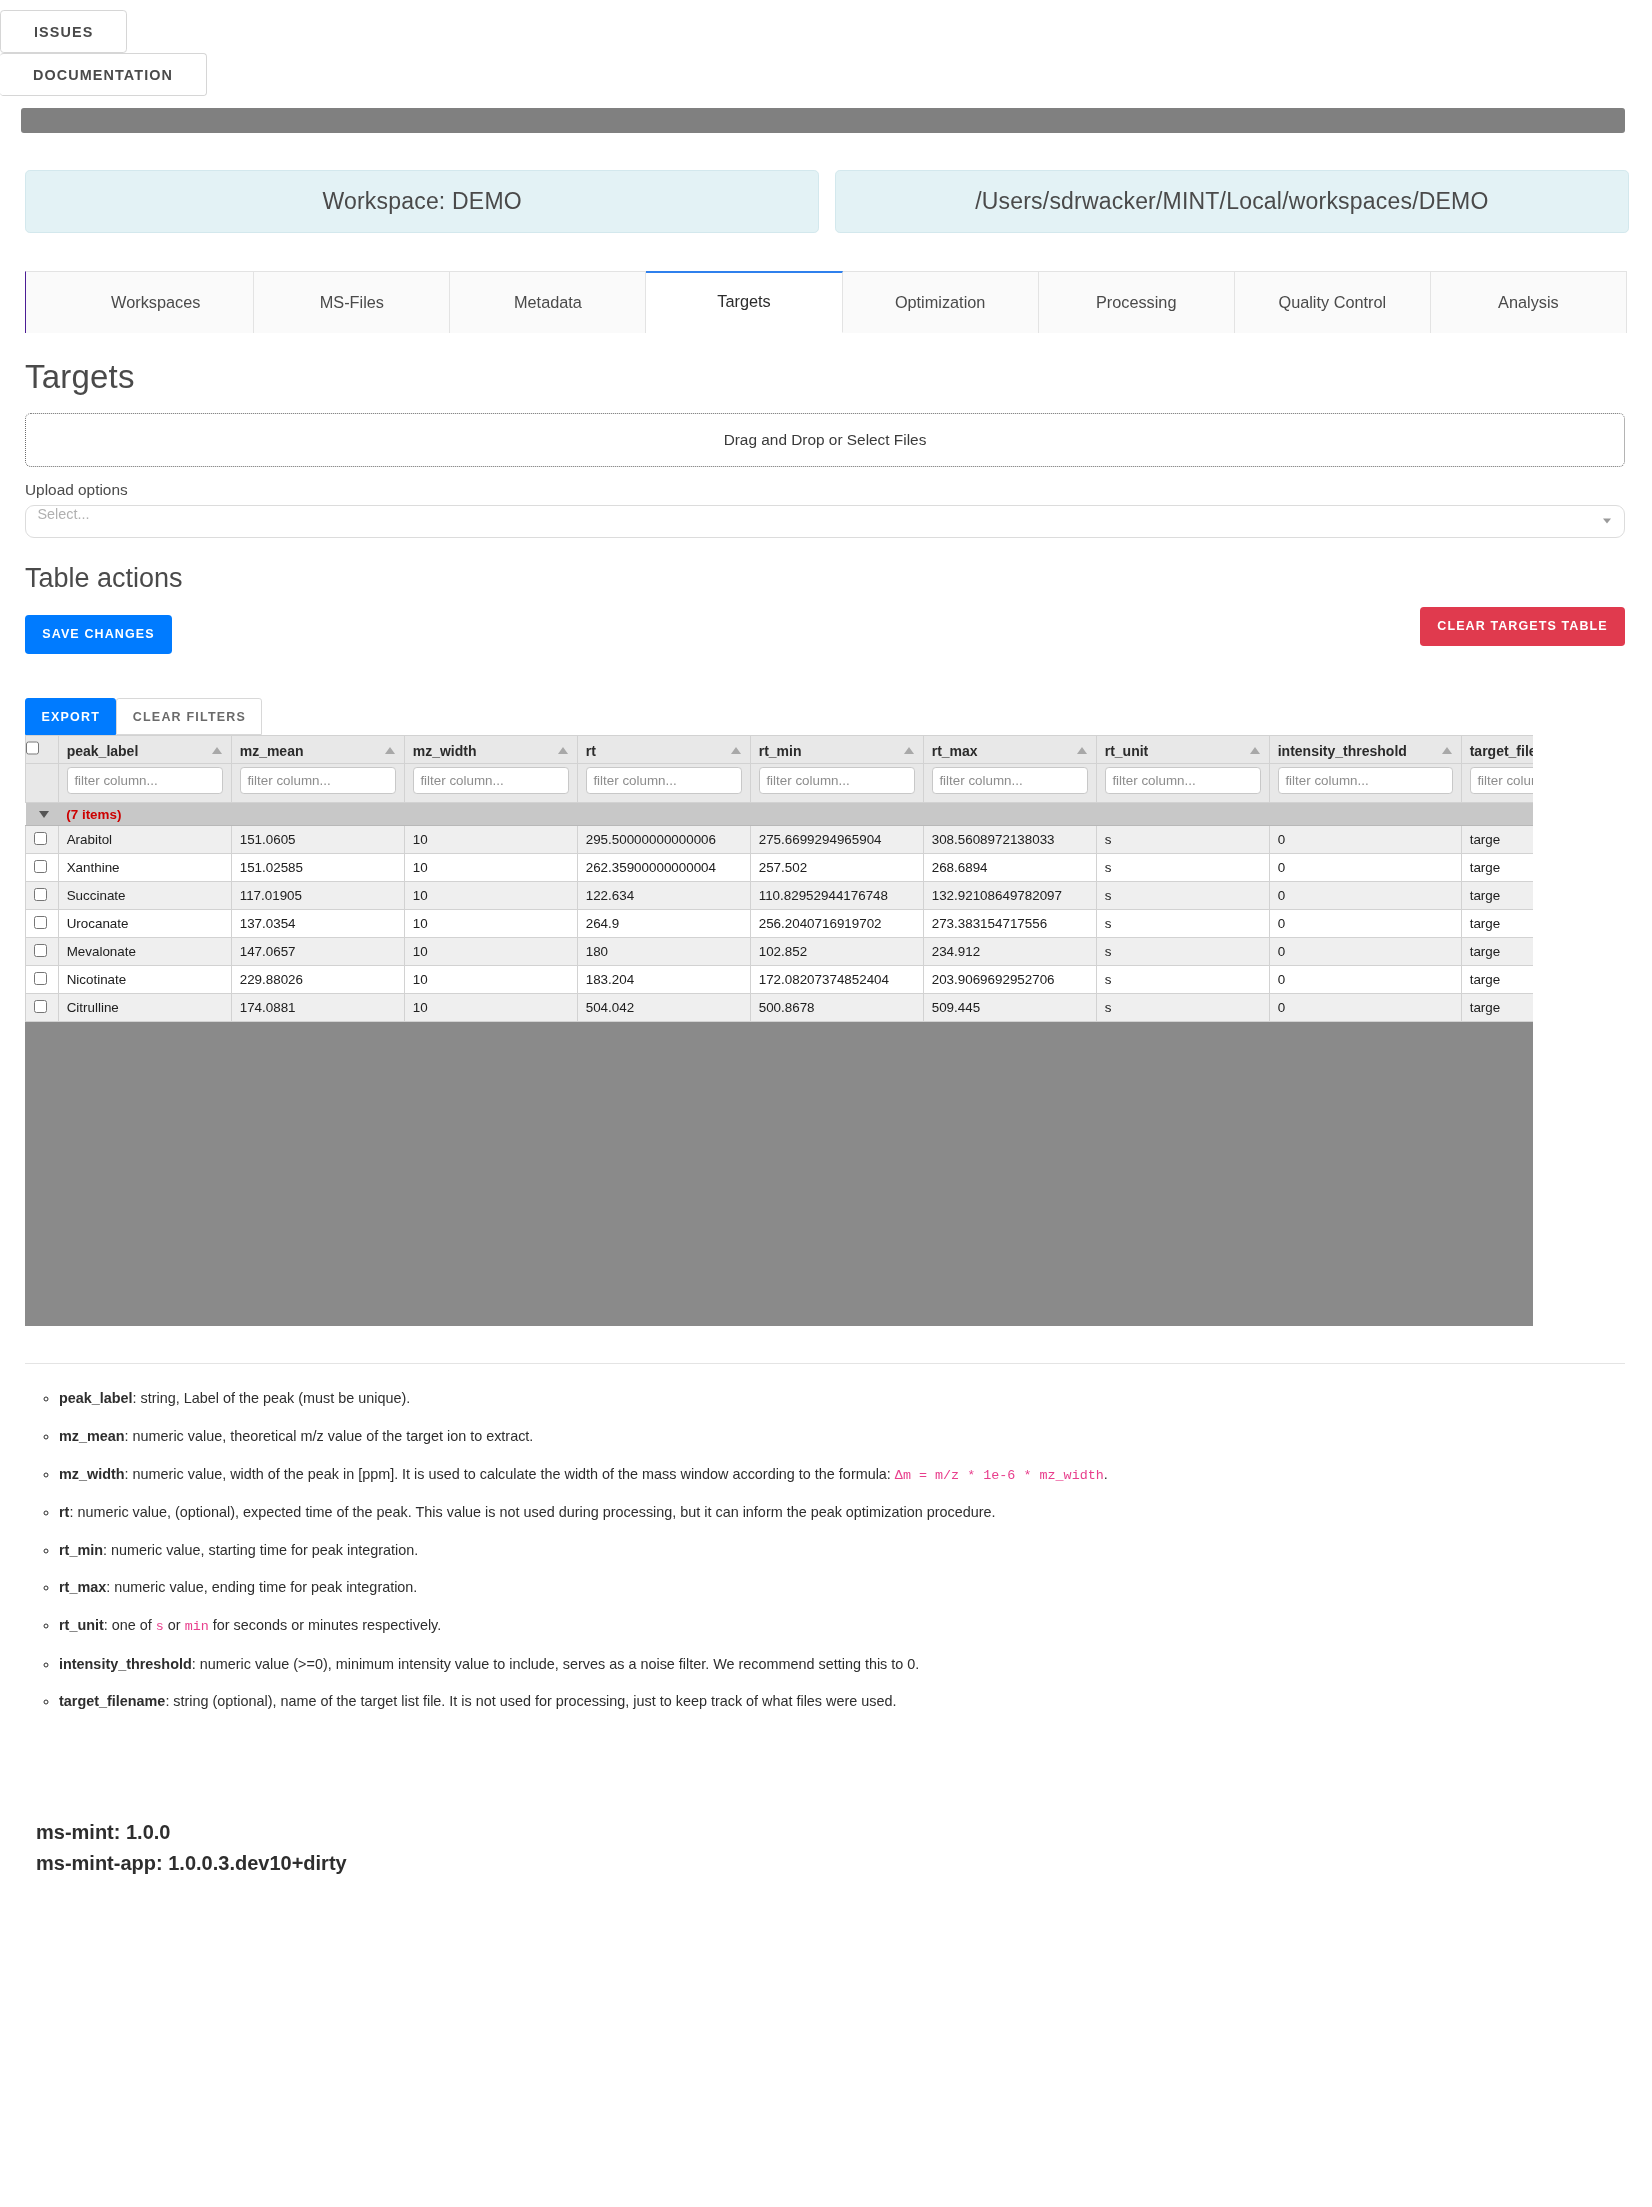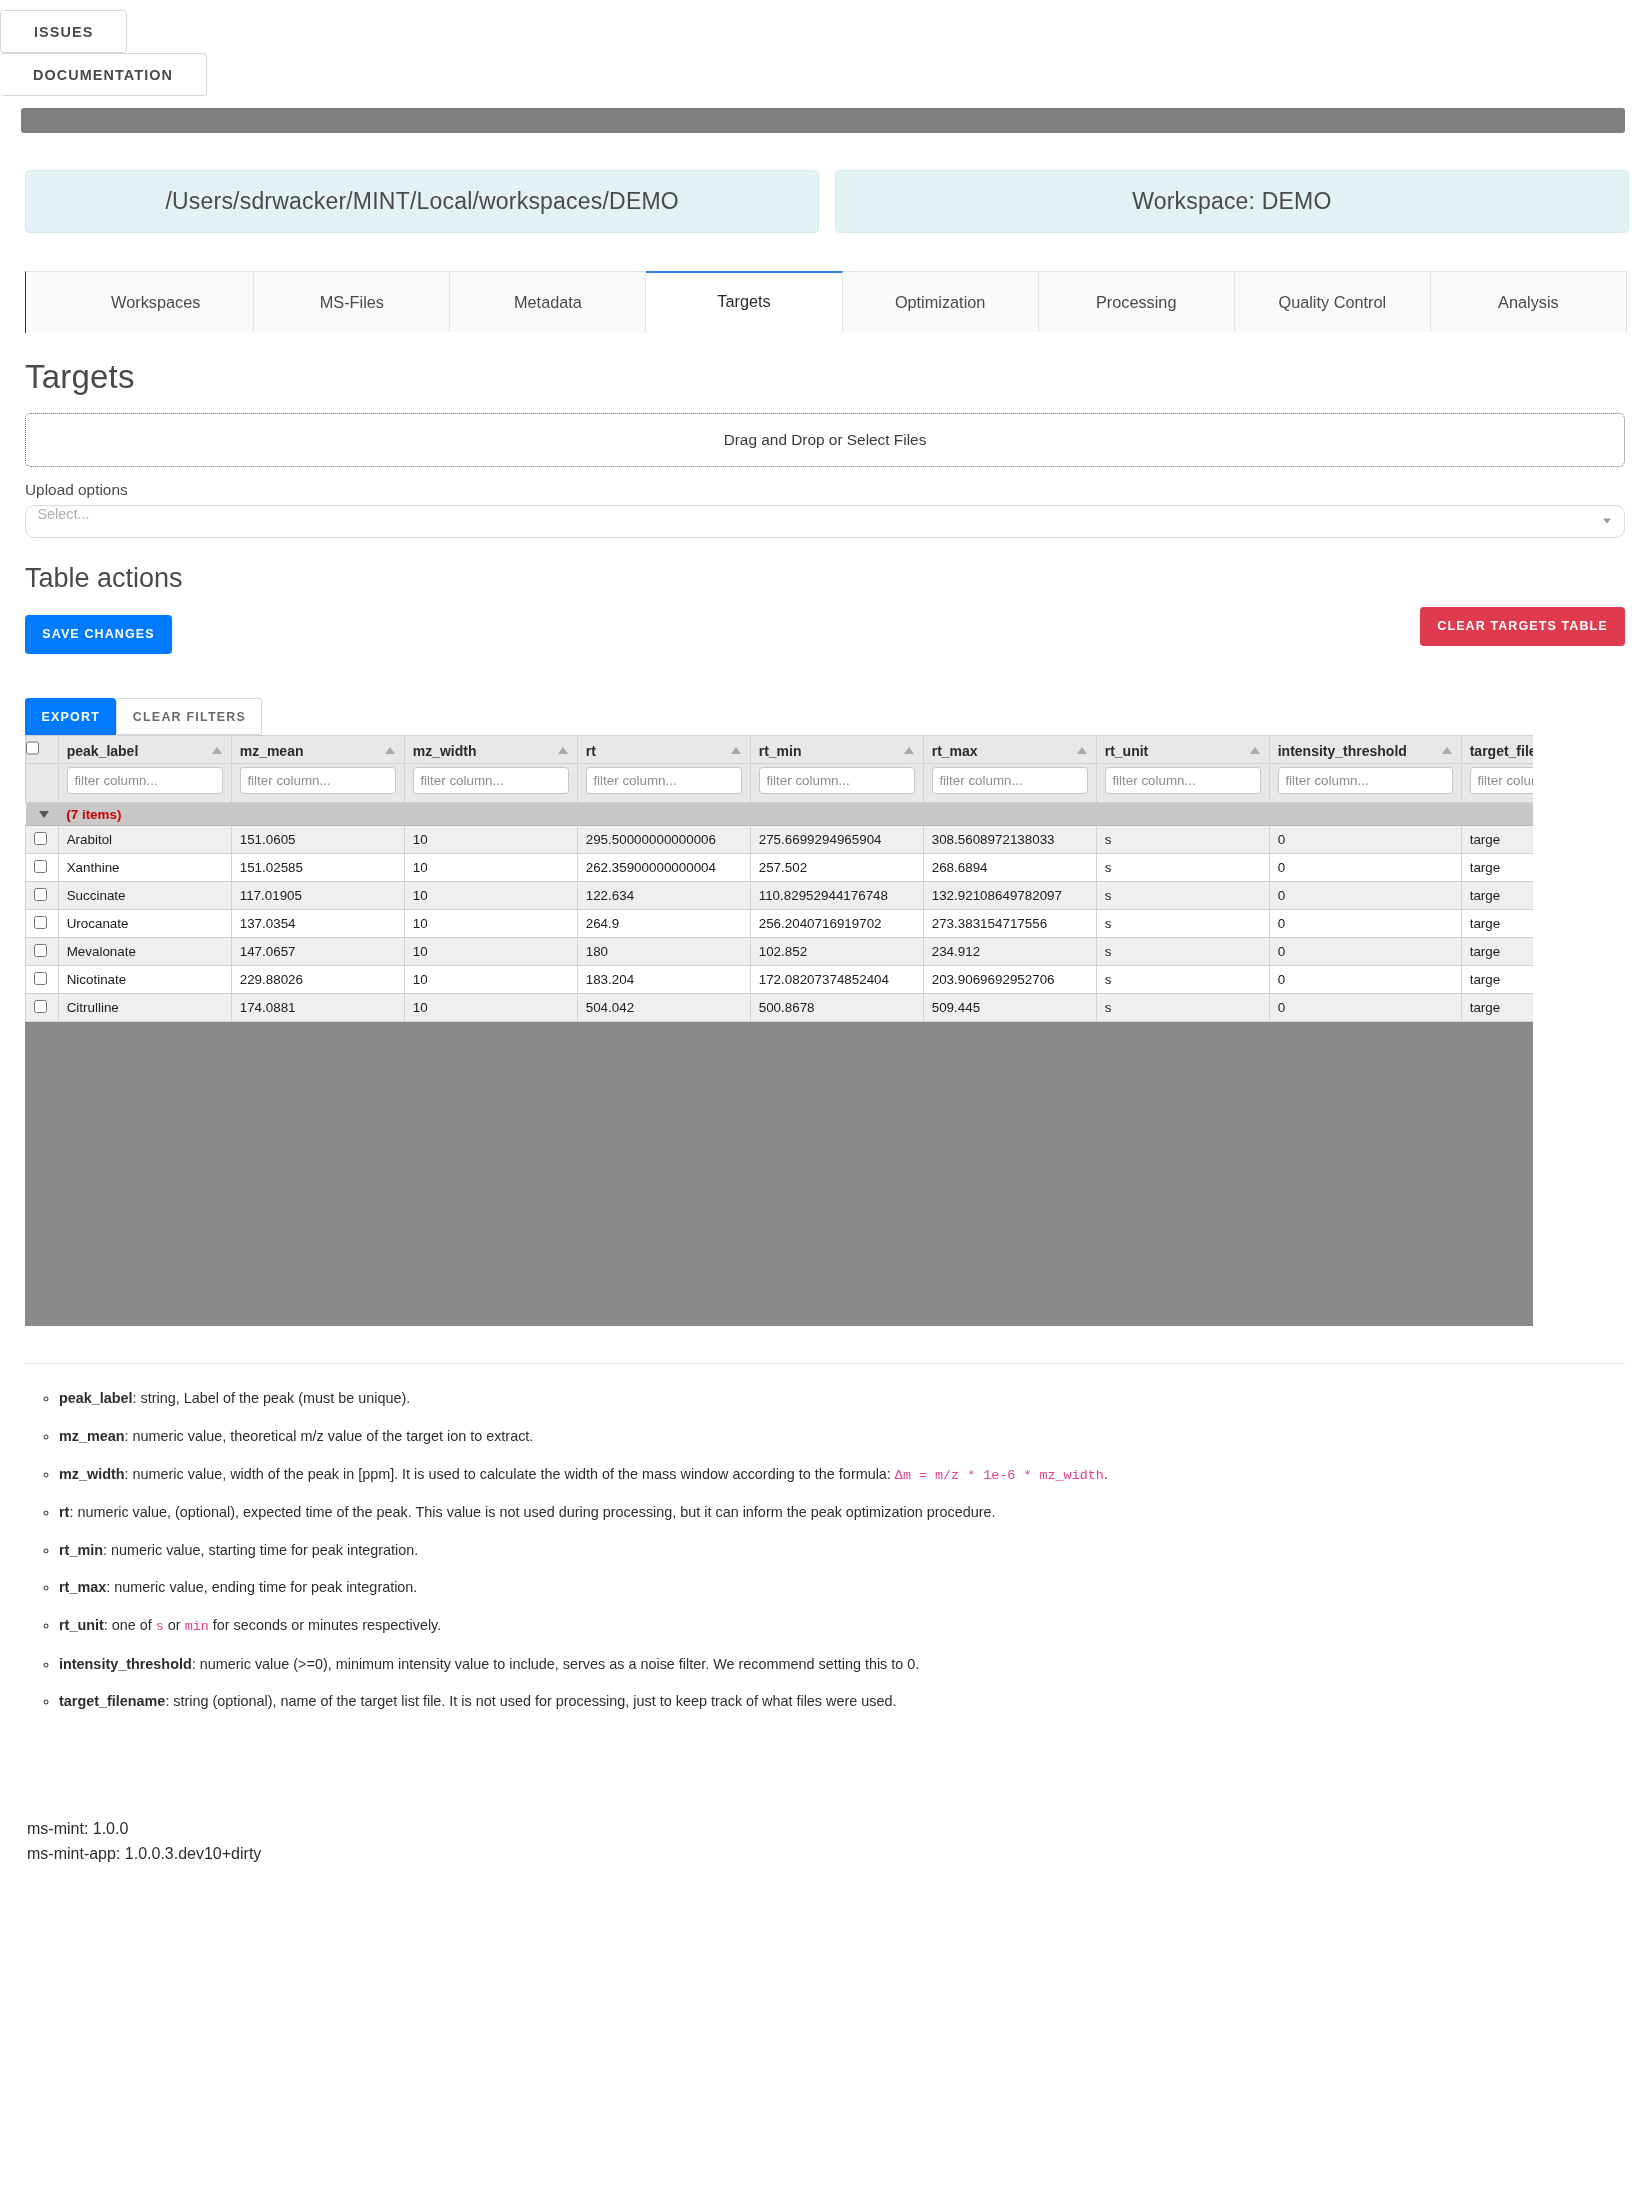--- a/index.html
+++ b/index.html
@@ -304,42 +304,43 @@
   }
   ul.doclist li b { font-weight: bold; }
   code.pink {
     color: #e83e8c;
     font-family: "Liberation Mono", monospace;
     font-size: 13.4px;
   }
 
   
   .footer {
-    margin: 106px 25px 0 27px;
-    font-size: 16px;
+    margin: 106px 25px 0 36px;
+    font-size: 20px;
     color: #2e2e2e;
     line-height: 1.55;
     padding-bottom: 25px;
+    font-weight: bold;
   }
 </style>
 </head>
 <body>
 
 <div class="page">
 
   <div class="topbar">
     <button class="top-btn">ISSUES</button>
     <button class="top-btn">DOCUMENTATION</button>
   </div>
 
   <div class="grey-bar"></div>
 
   <div class="ws-row">
+    <div class="ws-box">Workspace: DEMO</div>
     <div class="ws-box">/Users/sdrwacker/MINT/Local/workspaces/DEMO</div>
-    <div class="ws-box">Workspace: DEMO</div>
   </div>
 
   <div class="tabs">
     <div class="tab">Workspaces</div>
     <div class="tab">MS-Files</div>
     <div class="tab">Metadata</div>
     <div class="tab active">Targets</div>
     <div class="tab">Optimization</div>
     <div class="tab">Processing</div>
     <div class="tab">Quality Control</div>

